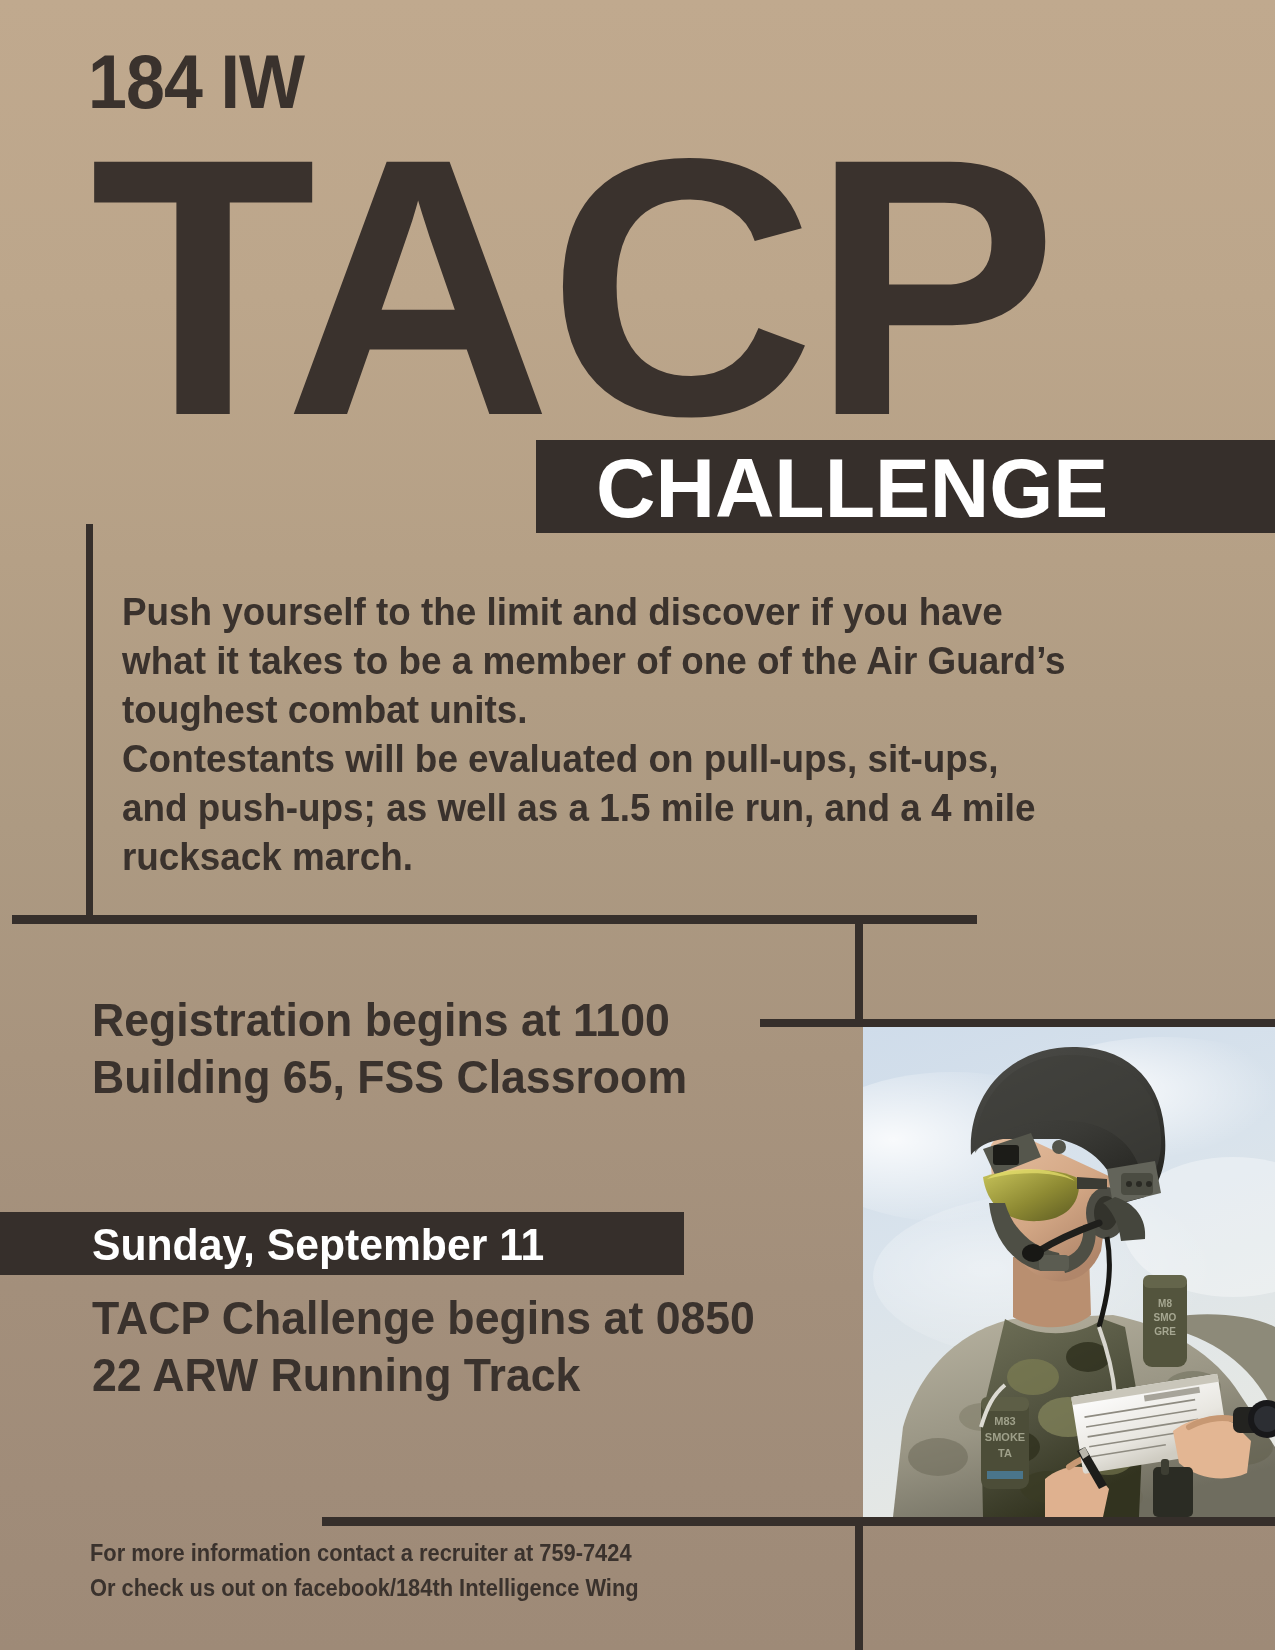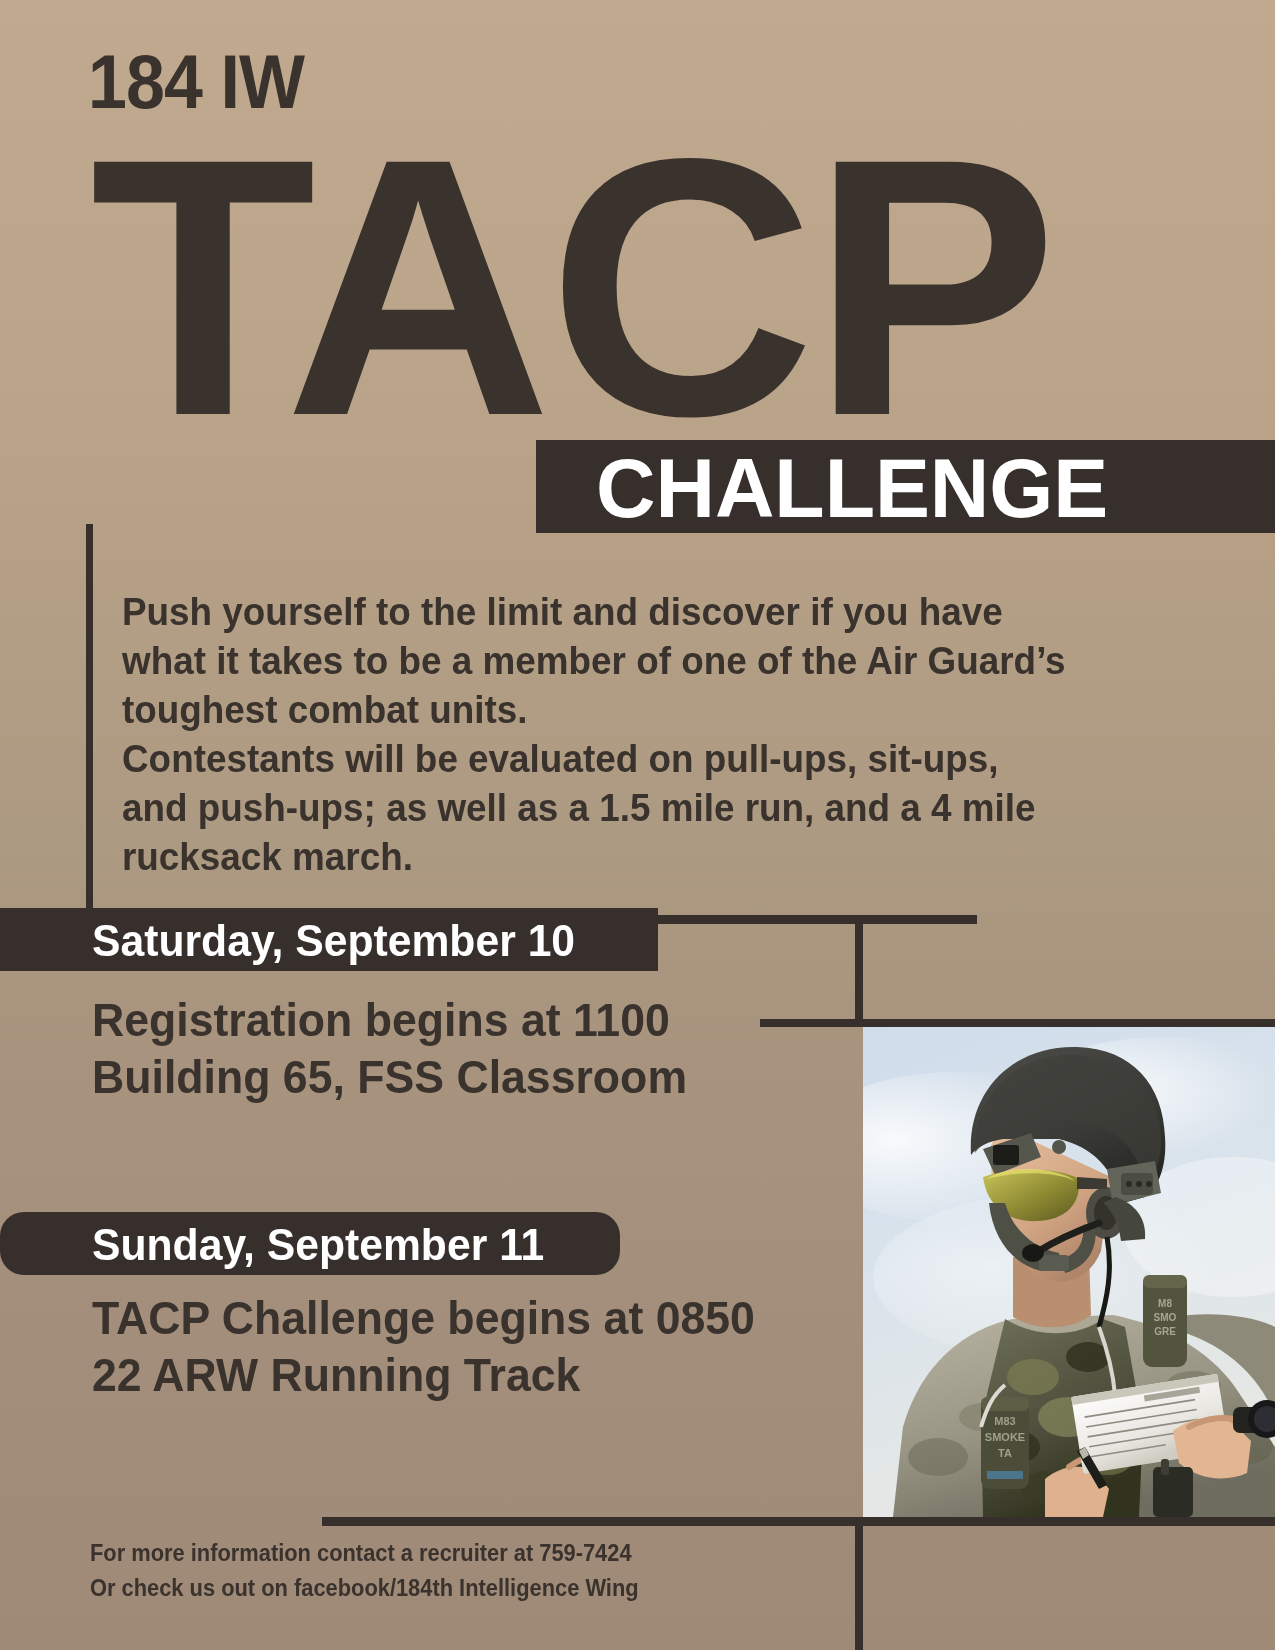--- a/index.html
+++ b/index.html
@@ -118,21 +118,21 @@
     font-size: 44px;
     line-height: 60px;
     font-weight: 700;
     color: #ffffff;
     white-space: nowrap;
     transform: scaleX(0.97);
     transform-origin: left top;
   }
   .day-bar-sat { left: 0; top: 908px; width: 658px; }
   .day-bar-sat .day-text { left: 92px; }
-  .day-bar-sun { left: 0; top: 1212px; width: 620px; border-radius: 24px; }
+  .day-bar-sun { left: 0; top: 1212px; width: 684px; }
   .day-bar-sun .day-text { left: 92px; }
 
   .day-detail {
     position: absolute;
     font-size: 46px;
     line-height: 57px;
     font-weight: 700;
     color: #3a322d;
     transform: scaleX(0.97);
     transform-origin: left top;
@@ -184,23 +184,20 @@
   <div class="rule vrule-mid"></div>
   <div class="rule hrule-photo"></div>
   <div class="rule hrule-foot"></div>
   <div class="rule vrule-foot"></div>
 
   <div class="intro">
     <p>Push yourself to the limit and discover if you have what it takes to be a member of one of the Air Guard’s toughest combat units.</p>
     <p>Contestants will be evaluated on pull-ups, sit-ups, and push-ups; as well as a 1.5 mile run, and a 4 mile rucksack march.</p>
   </div>
 
-  <div class="day-bar day-bar-sat">
-    <div class="day-text">Saturday, September 10</div>
-  </div>
   <div class="day-detail detail-sat">
     <div>Registration begins at 1100</div>
     <div>Building 65, FSS Classroom</div>
   </div>
 
   <div class="day-bar day-bar-sun">
     <div class="day-text">Sunday, September 11</div>
   </div>
   <div class="day-detail detail-sun">
     <div>TACP Challenge begins at 0850</div>

